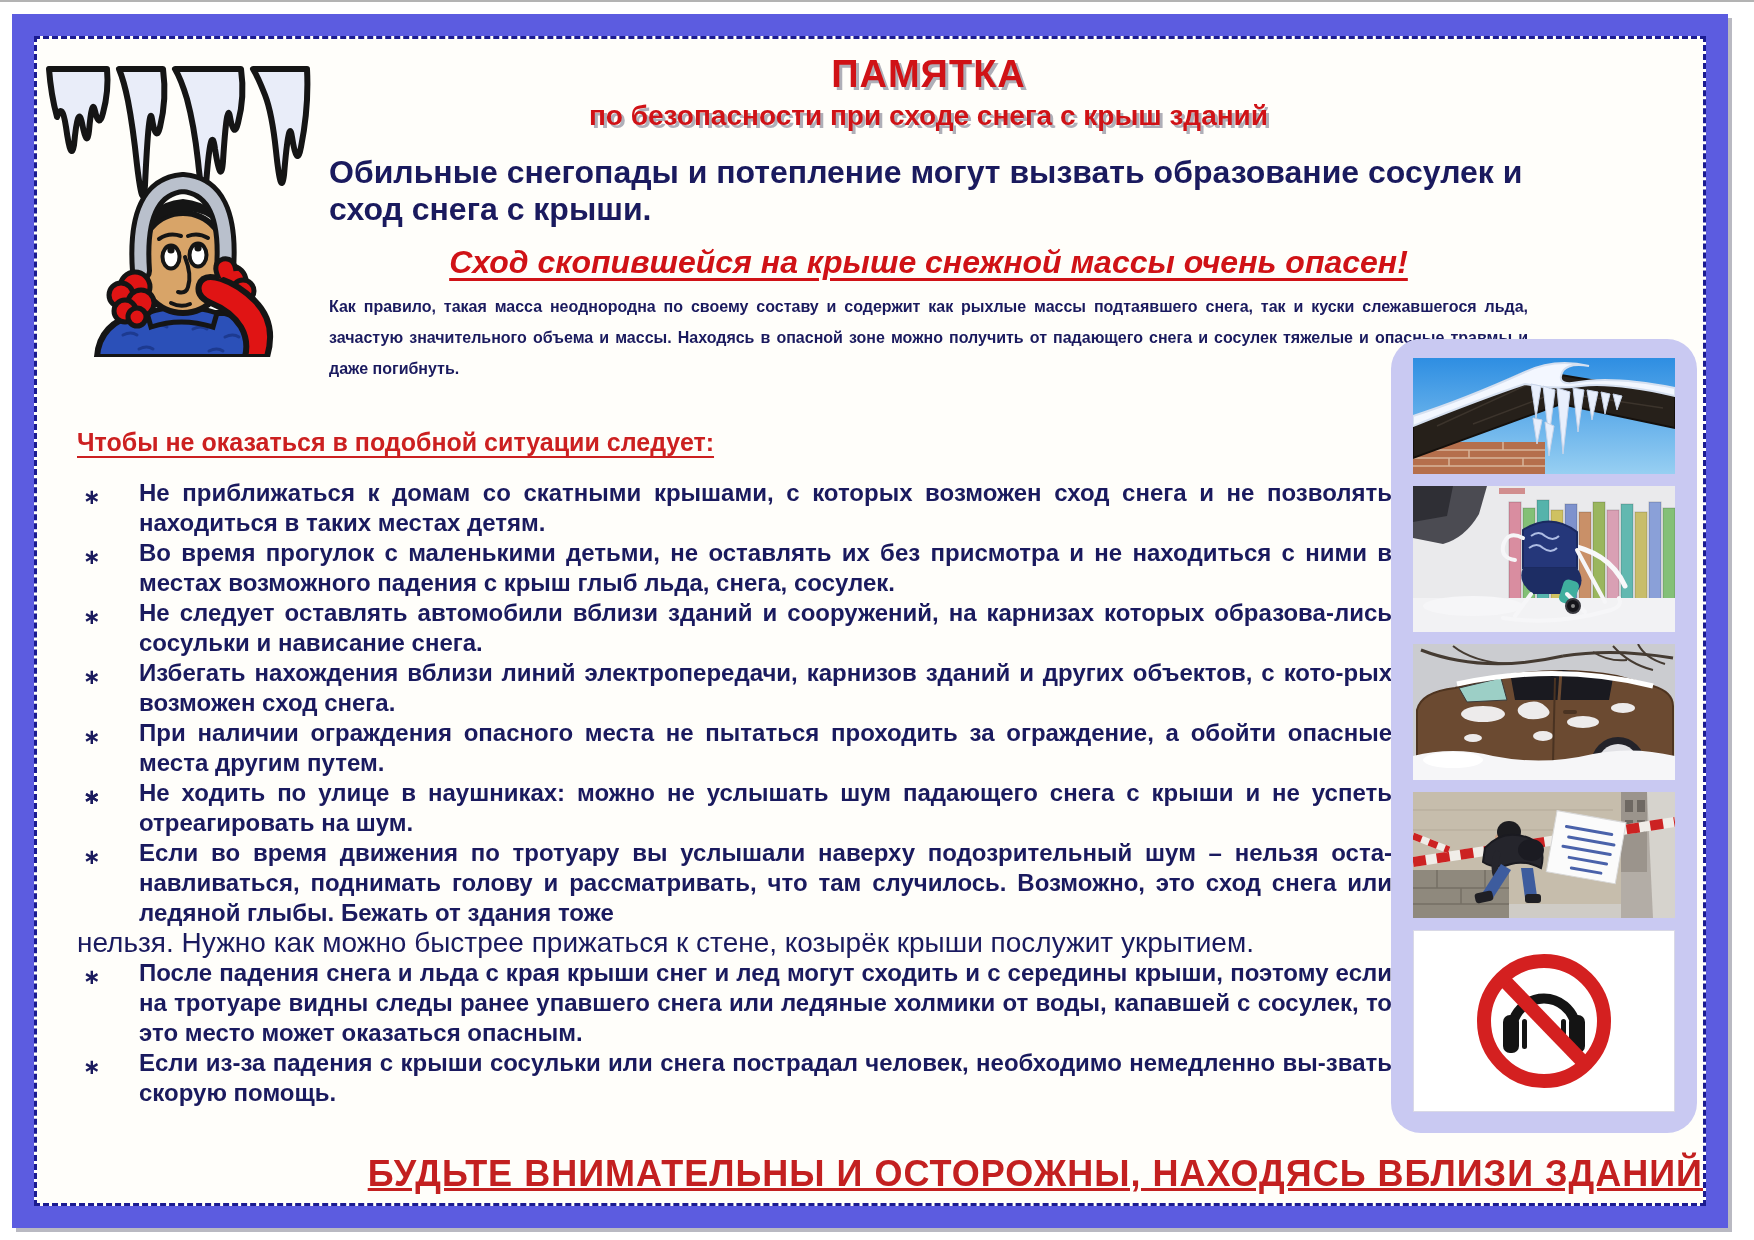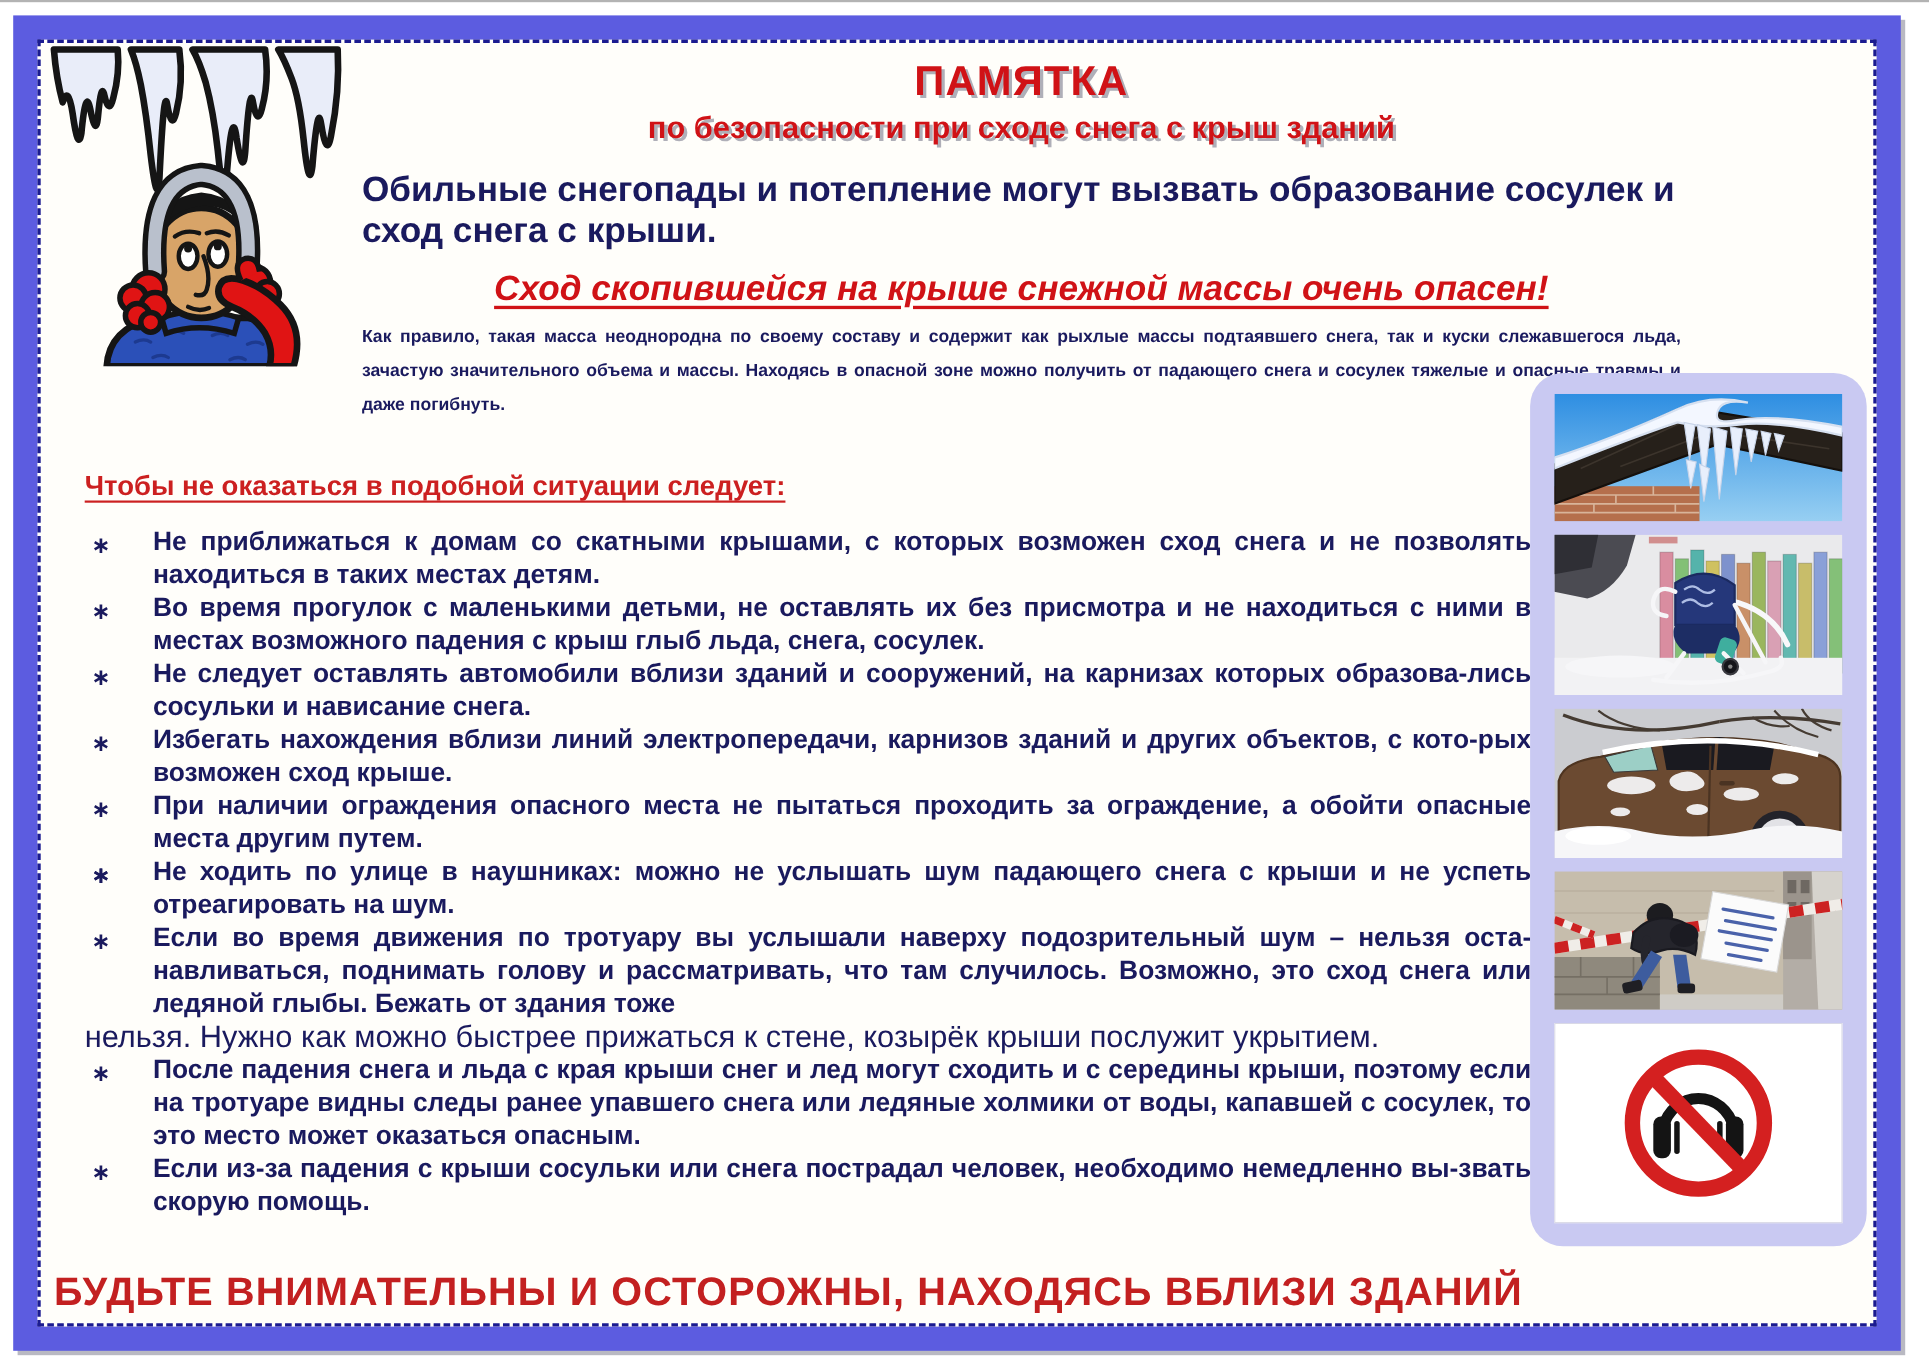--- a/index.html
+++ b/index.html
@@ -19,21 +19,21 @@
     position:absolute;left:12px;top:12px;width:1716px;height:1214px;
     background:var(--frame-blue);padding:22px;
     box-shadow:4px 4px 0 #b9b9c2;
   }
   .content{
     position:relative;width:100%;height:100%;
     background:#fffefa;border:3px dashed var(--dash-navy);
     overflow:hidden;
   }
   
-  .top-row{display:flex;align-items:flex-start;}
+  .top-row{display:flex;align-items:center;}
   .mascot{width:280px;flex:0 0 280px;padding:2px 0 0 6px;}
   .header-text{flex:1;padding:6px 175px 0 12px;}
   h1.title{
     margin:8px 0 0 0;text-align:center;font-size:38px;font-weight:bold;
     color:var(--title-red);letter-spacing:1px;
     text-shadow:3px 3px 0 rgba(110,110,130,.55);
   }
   h2.subtitle{
     margin:4px 0 0 0;text-align:center;font-size:28px;font-weight:bold;
     color:var(--title-red);
@@ -76,22 +76,22 @@
     position:absolute;top:300px;right:6px;width:306px;height:794px;
     background:var(--panel-lavender);border-radius:30px;
     display:flex;flex-direction:column;align-items:center;
     padding:19px 0;gap:12px;
   }
   .photo{width:262px;overflow:hidden;flex:0 0 auto;}
   .photo svg{display:block;}
   .photo.signcard{background:#ffffff;border:1px solid #d9d9e6;}
   
   .footer{
-    position:absolute;left:12px;right:0;bottom:8px;text-align:left;
-    font-size:36px;font-weight:bold;color:#c32020;letter-spacing:1px;
+    position:absolute;left:12px;right:0;bottom:8px;text-align:right;
+    font-size:36px;font-weight:bold;color:#c32020;letter-spacing:1px;text-decoration:underline;
   }
 </style>
 </head>
 <body>
 
 <div class="frame">
   <div class="content">
 
     <div class="top-row">
       <div class="mascot">
@@ -163,21 +163,21 @@
       <div class="li">
         <span class="mark">∗</span>
         <span class="li-text">Во время прогулок с маленькими детьми, не оставлять их без присмотра и не находиться с ними в местах возможного падения с крыш глыб льда, снега, сосулек.</span>
       </div>
       <div class="li">
         <span class="mark">∗</span>
         <span class="li-text">Не следует оставлять автомобили вблизи зданий и сооружений, на карнизах которых образова-лись сосульки и  нависание снега.</span>
       </div>
       <div class="li">
         <span class="mark">∗</span>
-        <span class="li-text">Избегать нахождения вблизи линий электропередачи, карнизов зданий и других объектов, с кото-рых возможен сход крыше.</span>
+        <span class="li-text">Избегать нахождения вблизи линий электропередачи, карнизов зданий и других объектов, с кото-рых возможен сход снега.</span>
       </div>
       <div class="li">
         <span class="mark">∗</span>
         <span class="li-text">При наличии ограждения опасного места не пытаться проходить за ограждение, а обойти опасные места другим путем.</span>
       </div>
 
       <div class="li">
         <span class="mark">∗</span>
       </div>
 

